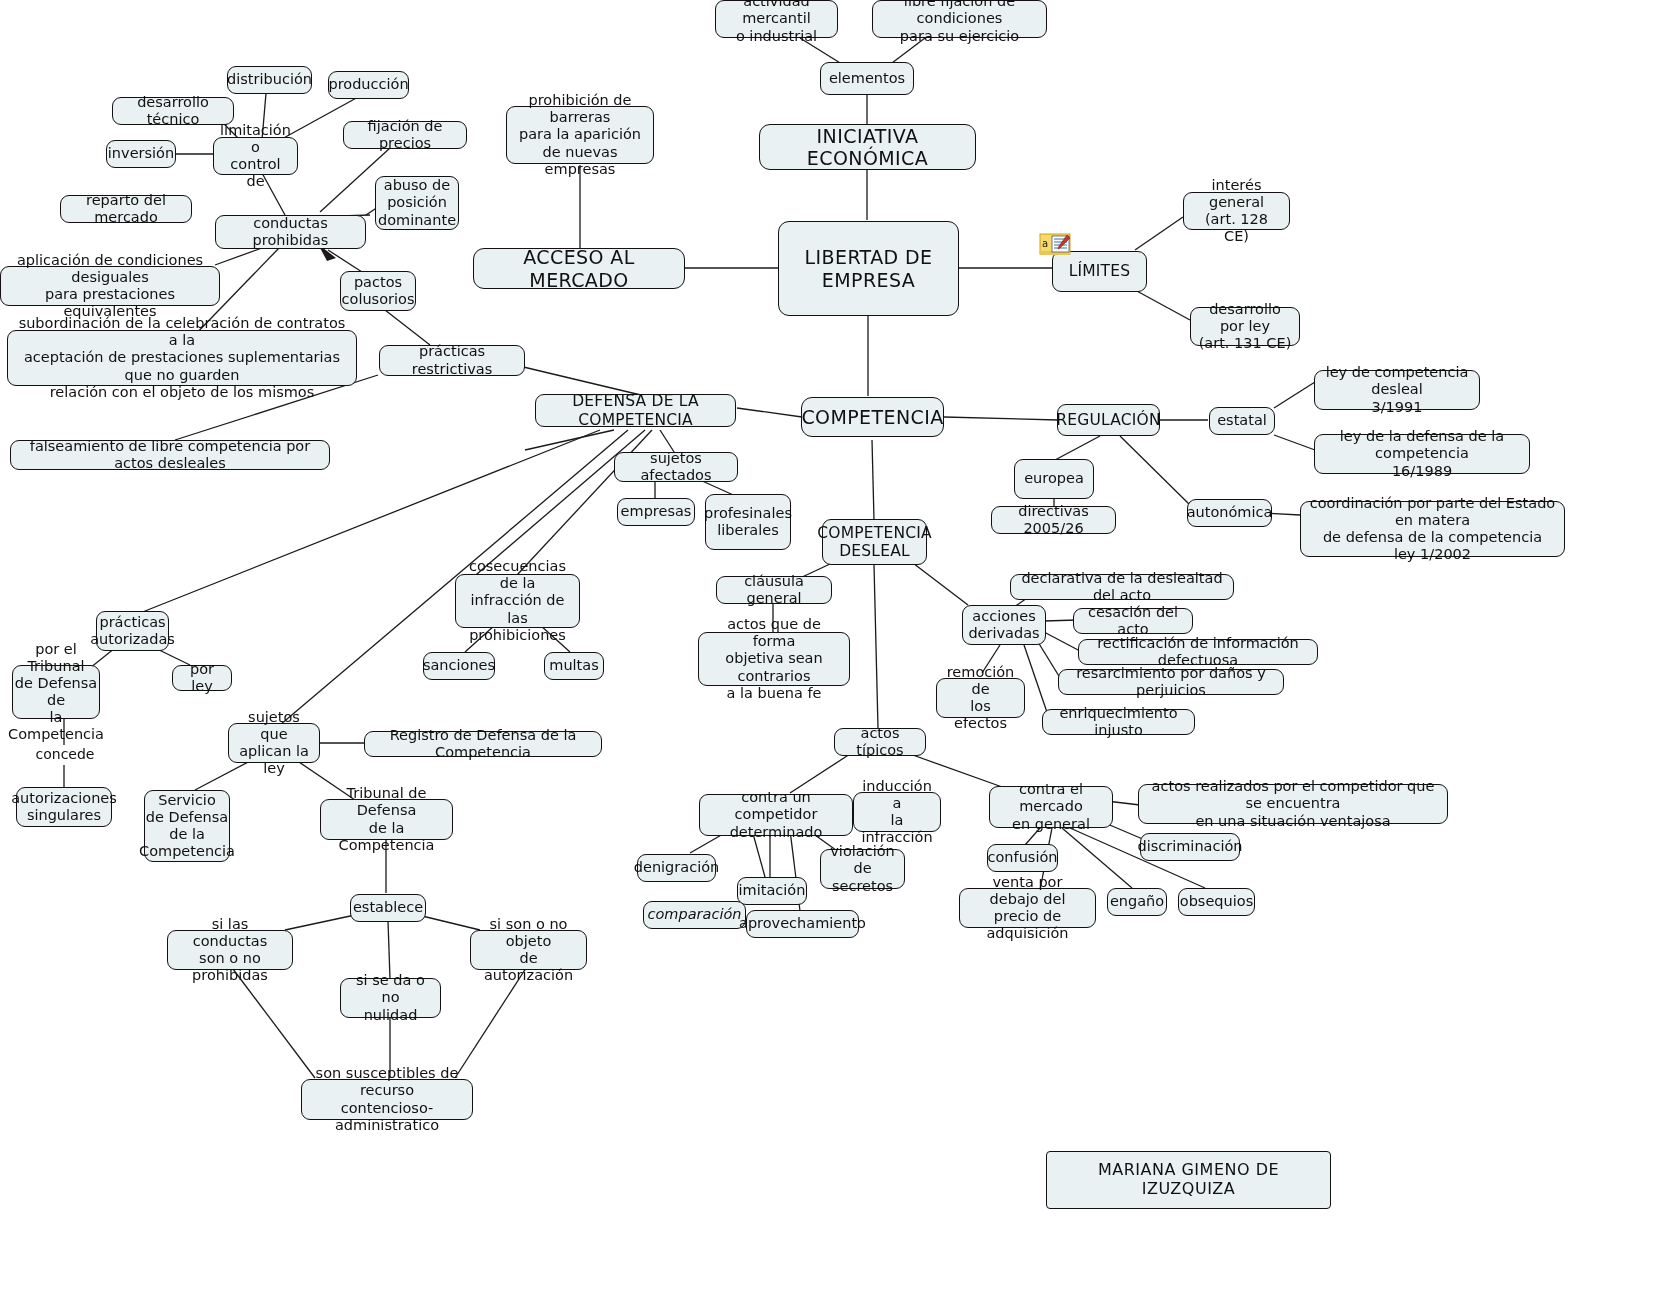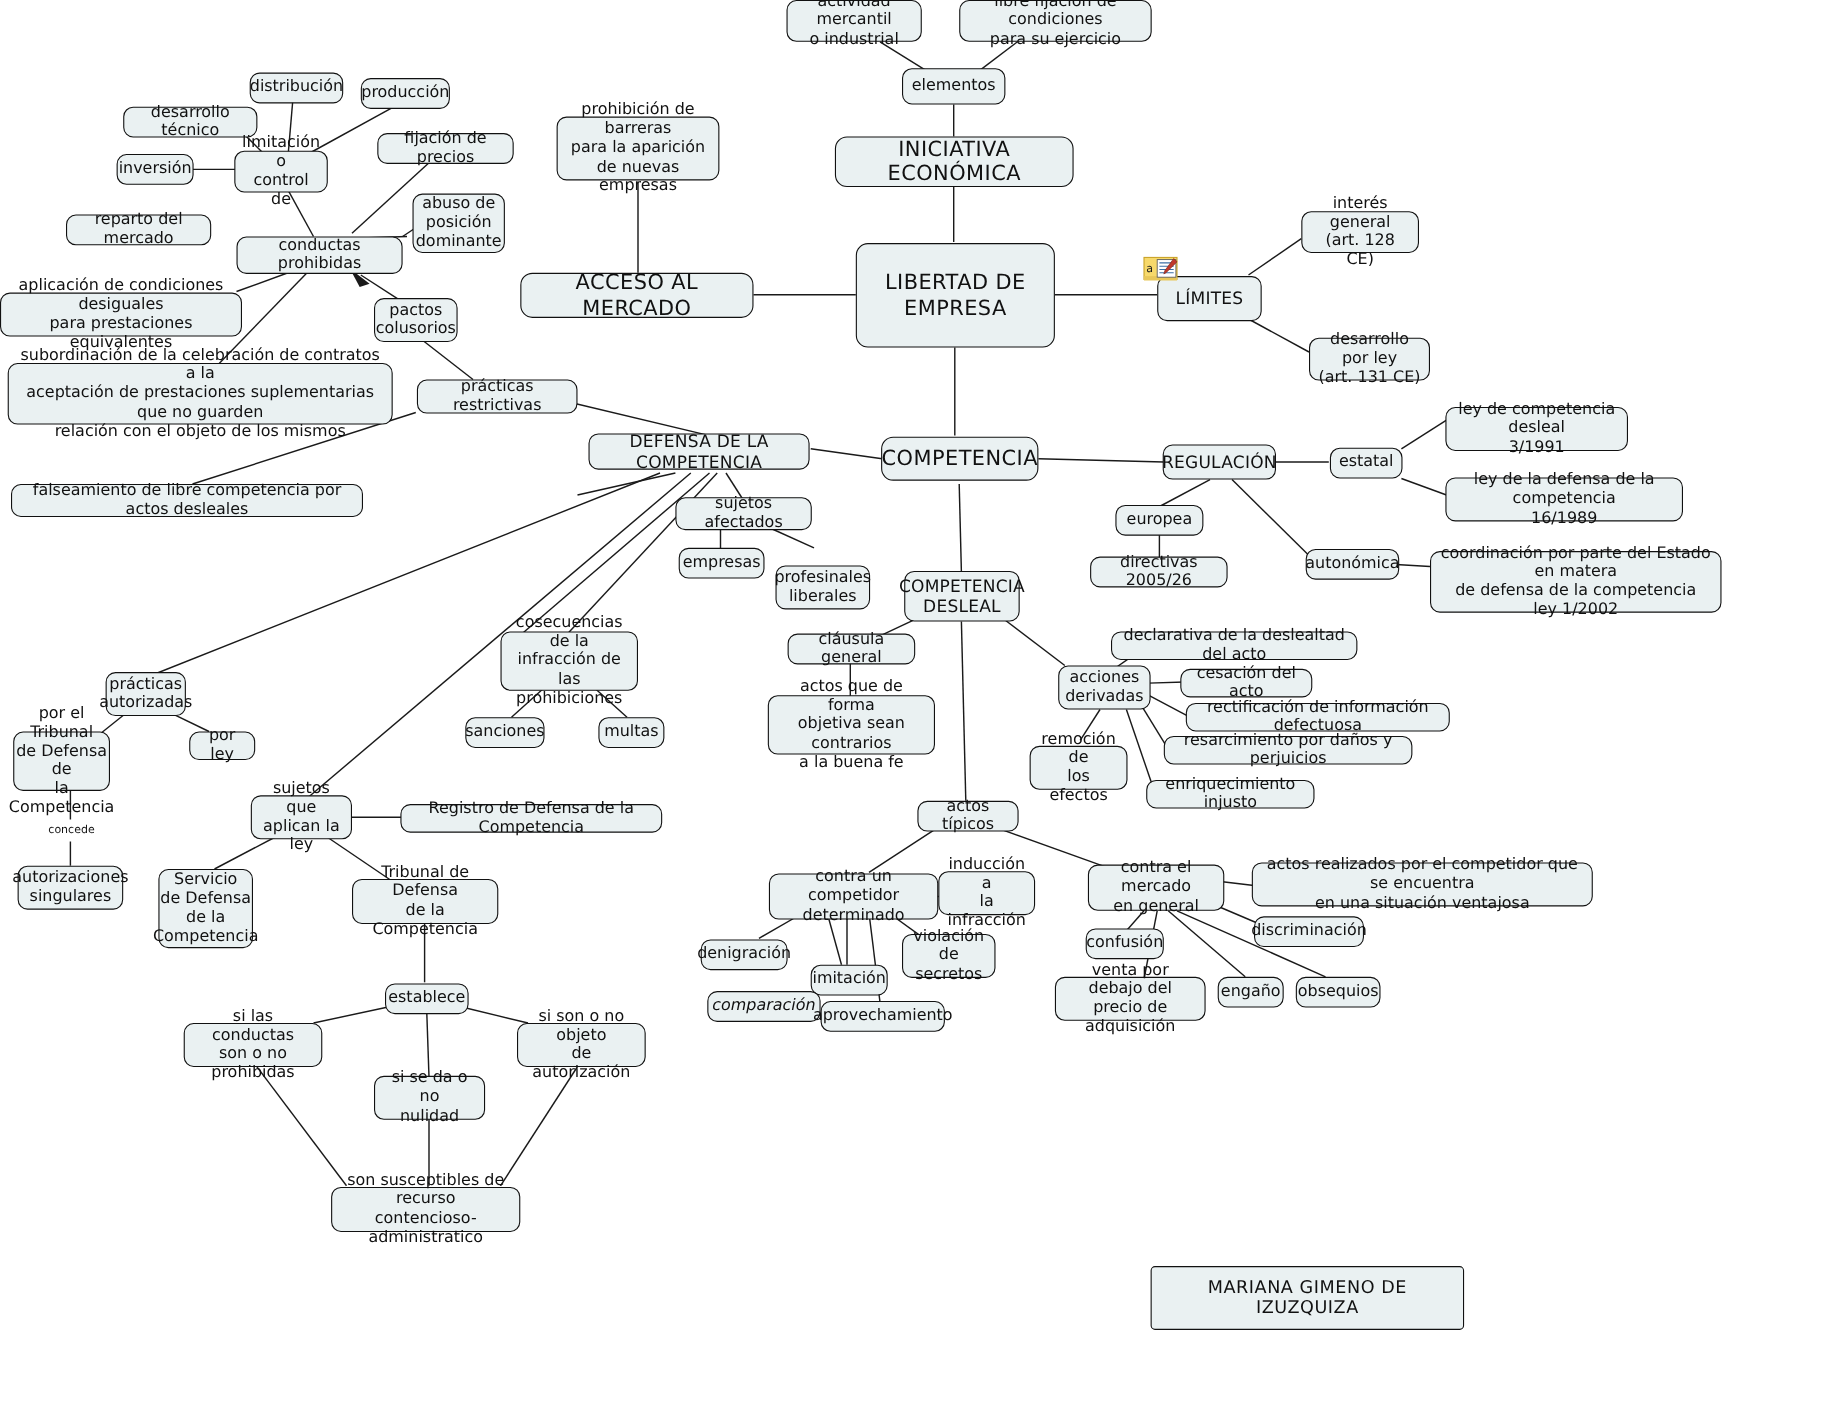--- a/index.html
+++ b/index.html
@@ -28,21 +28,21 @@
     white-space:pre-line;
     z-index:5;
   }
   .node.big{font-size:19px;letter-spacing:.4px;border-radius:11px;}
   .node.med{font-size:15.5px;letter-spacing:.2px;}
   .node.author{font-size:16px;letter-spacing:.5px;border-radius:4px;}
   .plain-label{
     position:absolute;
     background:transparent;
     border:none;
-    font-size:10px;
+    font-size:14px;
     color:#111;
     display:flex;align-items:center;justify-content:center;
     z-index:5;
   }
   .note-icon{
     position:absolute;
     width:34px;height:24px;
     z-index:9;
   }
 </style>
@@ -210,34 +210,34 @@
   <div class="node" style="left:7px;top:330px;width:350px;height:56px;">subordinación de la celebración de contratos a la
 aceptación de prestaciones suplementarias que no guarden
 relación con el objeto de los mismos</div>
   <div class="node" style="left:379px;top:345px;width:146px;height:31px;">prácticas restrictivas</div>
   <div class="node" style="left:10px;top:440px;width:320px;height:30px;">falseamiento de libre competencia por actos desleales</div>
 
   <div class="node med" style="left:535px;top:394px;width:201px;height:33px;">DEFENSA DE LA COMPETENCIA</div>
   <div class="node big" style="left:801px;top:397px;width:143px;height:40px;">COMPETENCIA</div>
   <div class="node med" style="left:1057px;top:404px;width:103px;height:32px;">REGULACIÓN</div>
   <div class="node" style="left:1209px;top:407px;width:66px;height:28px;">estatal</div>
-  <div class="node" style="left:1014px;top:459px;width:80px;height:28px;">europea</div>
+  <div class="node" style="left:1014px;top:459px;width:80px;height:40px;">europea</div>
   <div class="node" style="left:1187px;top:499px;width:85px;height:28px;">autonómica</div>
   <div class="node" style="left:1314px;top:370px;width:166px;height:40px;">ley de competencia desleal
 3/1991</div>
   <div class="node" style="left:1314px;top:434px;width:216px;height:40px;">ley de la defensa de la competencia
 16/1989</div>
   <div class="node" style="left:991px;top:506px;width:125px;height:28px;">directivas 2005/26</div>
   <div class="node" style="left:1300px;top:501px;width:265px;height:56px;">coordinación por parte del Estado en matera
 de defensa de la competencia
 ley 1/2002</div>
 
   <div class="node" style="left:614px;top:452px;width:124px;height:30px;">sujetos afectados</div>
   <div class="node" style="left:617px;top:498px;width:78px;height:28px;">empresas</div>
-  <div class="node" style="left:705px;top:494px;width:86px;height:40px;margin-top:20px;">profesinales
+  <div class="node" style="left:705px;top:494px;width:86px;height:56px;">profesinales
 liberales</div>
 
   <div class="node med" style="left:822px;top:519px;width:105px;height:46px;">COMPETENCIA
 DESLEAL</div>
   <div class="node" style="left:716px;top:576px;width:116px;height:28px;">cláusula general</div>
   <div class="node" style="left:698px;top:632px;width:152px;height:54px;">actos que de forma
 objetiva sean contrarios
 a la buena fe</div>
   <div class="node" style="left:962px;top:605px;width:84px;height:40px;">acciones
 derivadas</div>

